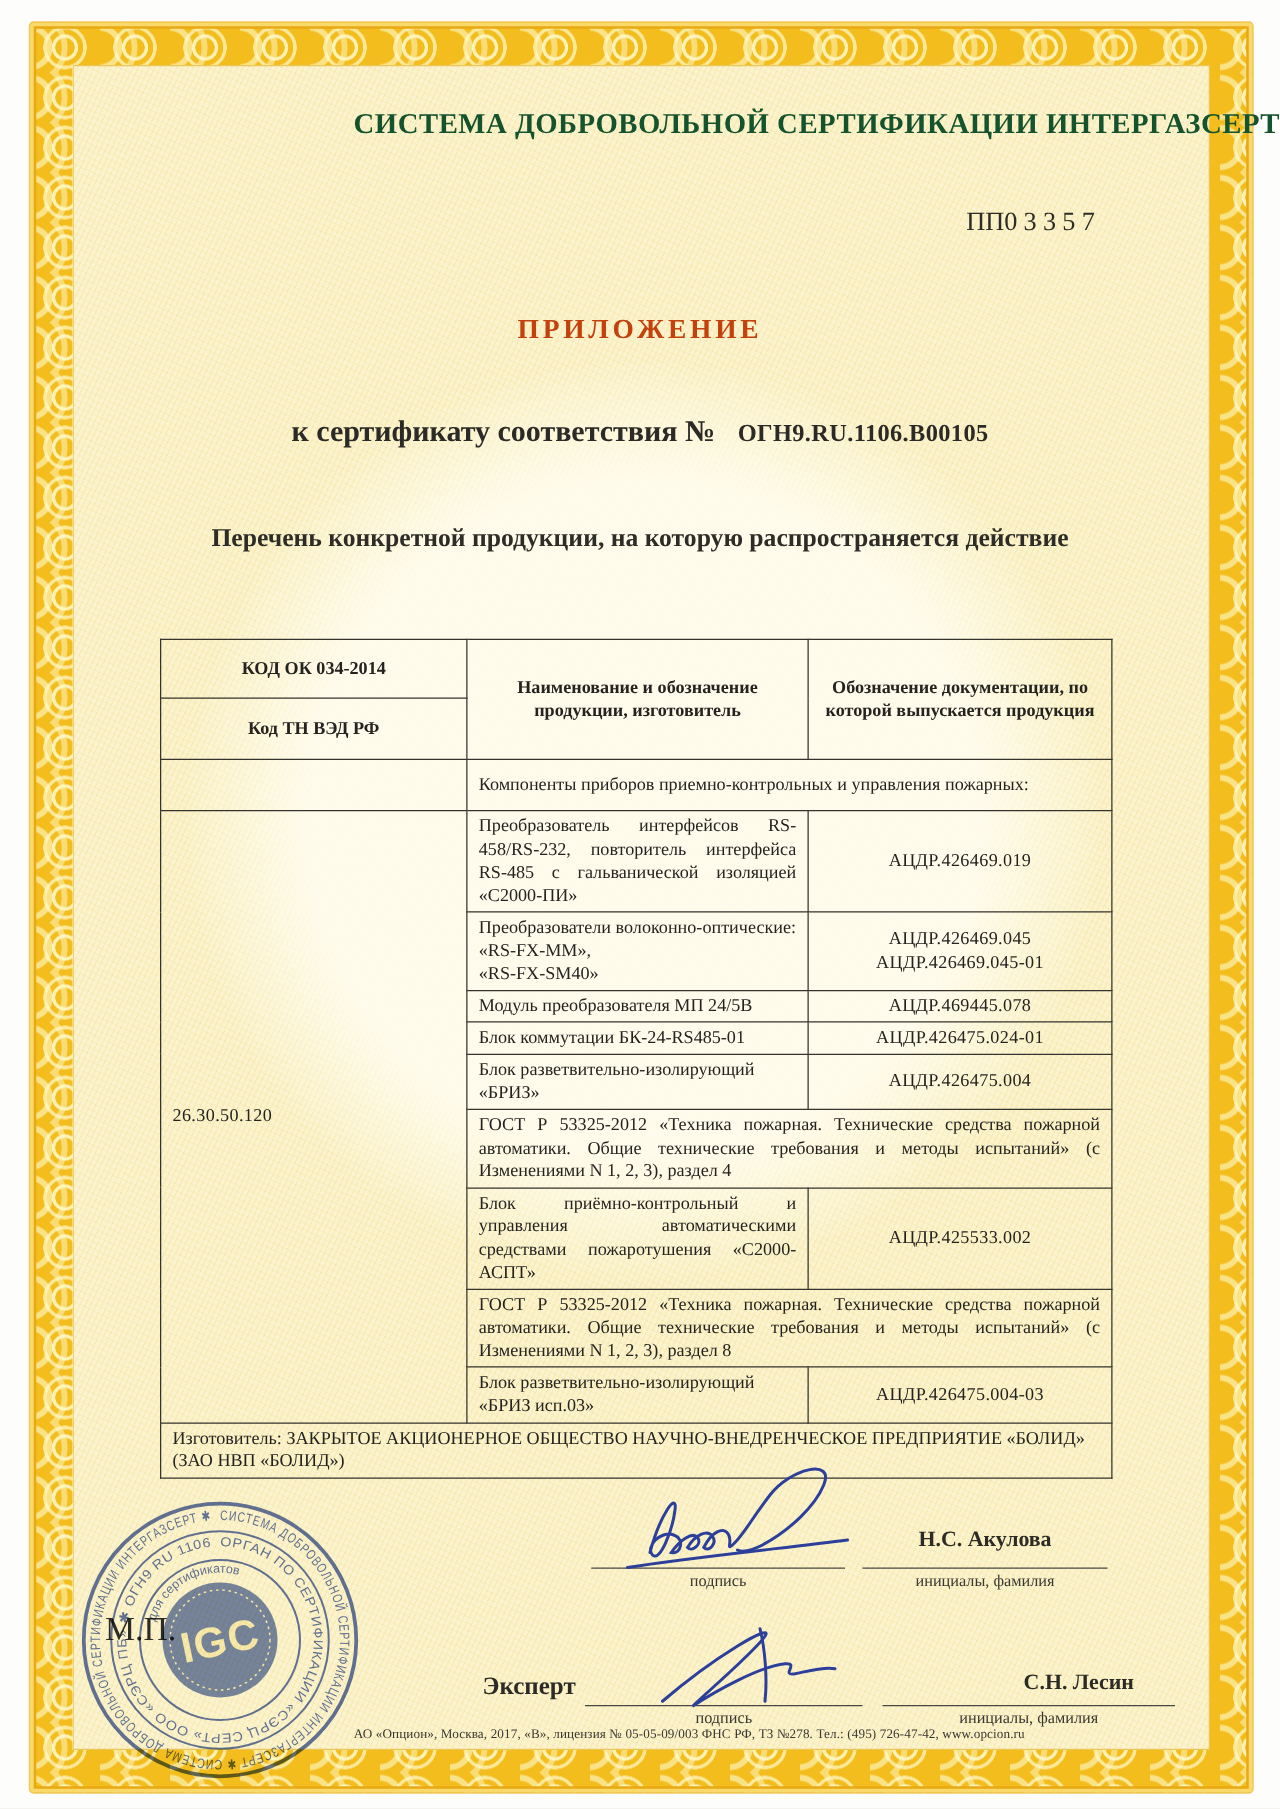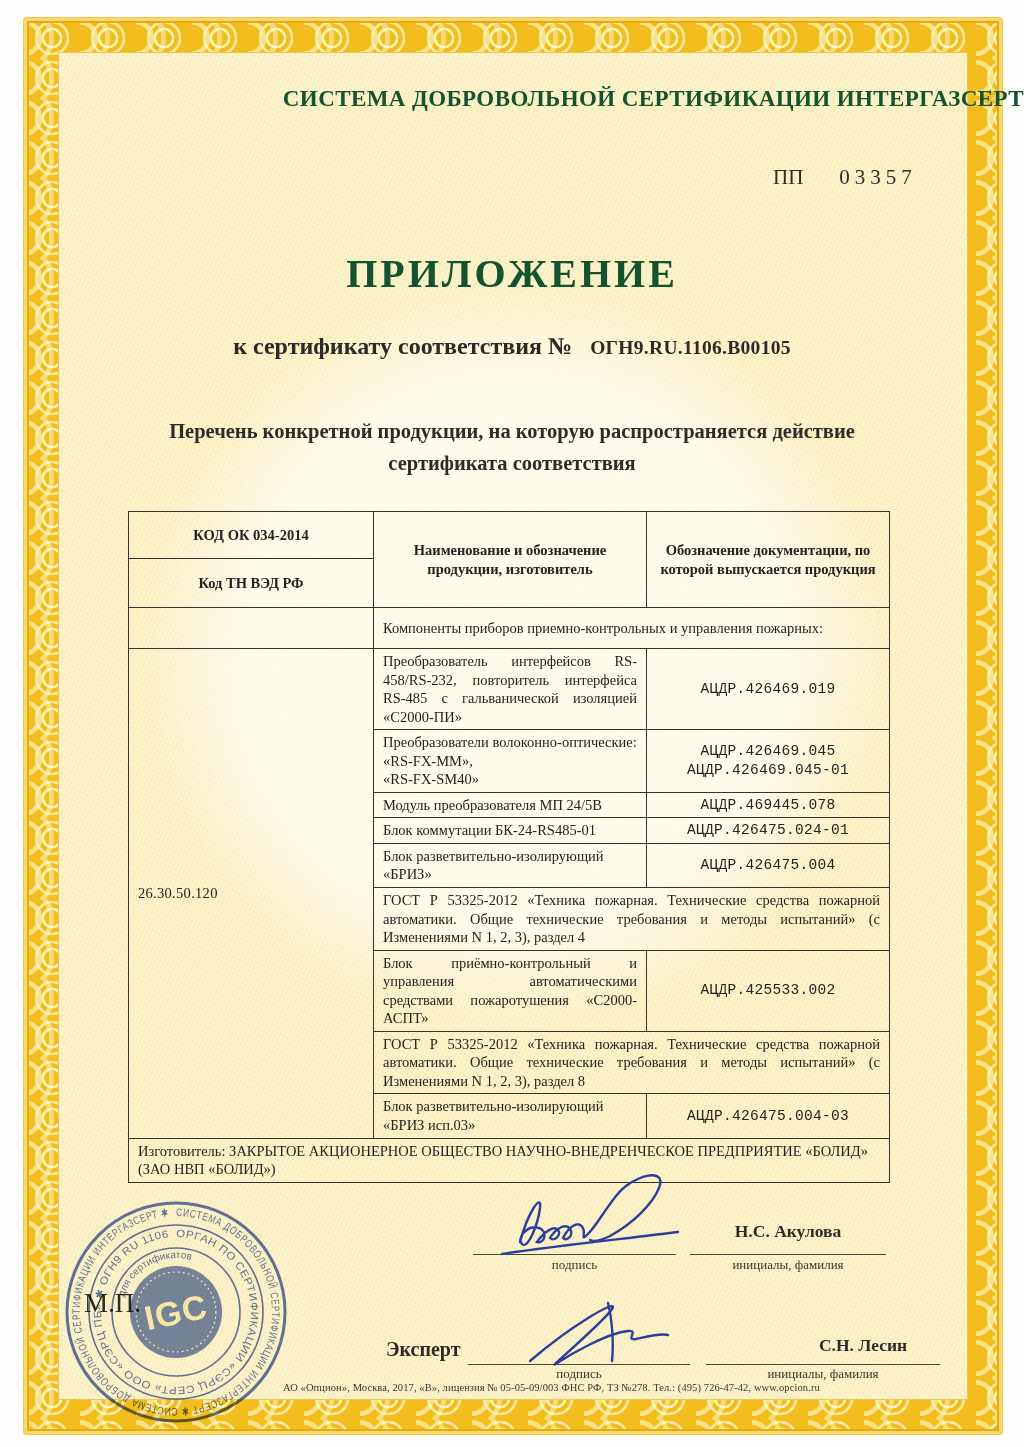--- a/index.html
+++ b/index.html
@@ -28,41 +28,41 @@
     box-shadow: inset 0 0 0 1px #e9c75c;
   }
   .watermark{
     position:absolute; left:150px; top:290px; width:730px; height:730px; border-radius:50%;
     background:radial-gradient(circle, rgba(255,253,242,.85) 0 52%, rgba(255,253,242,0) 72%);
     pointer-events:none;
   }
   
   .sys-title{position:absolute; left:0; top:86px; width:100%; text-align:right;
     font-weight:bold; font-size:23px; letter-spacing:.4px; color:#14532d;}
-  .form-code{position:absolute; left:773px; top:165px; font-size:21px; color:#2e2c27; display:flex; gap:36px;align-items:center;}
+  .form-code{position:absolute; left:773px; top:165px; font-size:21px; color:#2e2c27; display:flex; align-items:center;}
   .form-code .num{letter-spacing:5px;}
   .doc-title{position:absolute; left:0; top:250px; width:100%; text-align:center;
-    font-weight:bold; font-size:40px; letter-spacing:3px; color:#14532d;}
+    font-weight:bold; font-size:22px; letter-spacing:3px; color:#c2410c;}
   .cert-line{position:absolute; left:0; top:333px; width:100%; text-align:center; white-space:nowrap;}
   .cert-line .pre{font-weight:bold; font-size:24px;}
   .cert-line .num{font-weight:bold; font-size:19.5px; margin-left:14px; letter-spacing:.3px;}
   .descr{position:absolute; left:0; top:415px; width:100%; text-align:center;
     font-weight:bold; font-size:20.5px; line-height:1.58; color:#2e2c27;}
   
   table.products{position:absolute; left:128px; top:511px; width:761px;
     border-collapse:collapse; table-layout:fixed;}
   table.products td{border:1.6px solid #35332d; vertical-align:middle; padding:3px 9px;
     font-size:14.5px; line-height:1.28; color:#242320;}
   td.h{font-weight:bold; font-size:17px; text-align:center; line-height:1.3; padding:5px 6px;}
   td.h.top{height:40px;} td.h.bottom{height:42px;margin-left:40px;}
   td.category{vertical-align:top; font-size:14px; padding:4px 9px 14px 9px;}
   td.cat-empty{height:34px;}
   td.code-cell{text-align:left; font-size:15.5px; letter-spacing:.3px;}
   td.name{text-align:justify;}
-  td.doc{text-align:center; font-size:15px; letter-spacing:.3px;font-family:Liberation Mono, monospace;}
+  td.doc{text-align:center; font-size:15px; letter-spacing:.3px;}
   td.gost{text-align:justify; padding:6px 9px;}
   td.manufacturer{font-size:14.5px; padding:6px 9px 10px 9px; vertical-align:top;}
   
   .sig-label{position:absolute; font-weight:bold; font-size:20px; color:#2d2b26;}
   .sig-line{position:absolute; border-top:1.6px solid #4a4843; height:0;}
   .sig-caption{position:absolute; text-align:center; font-size:13px; color:#3a3832;}
   .sig-name{position:absolute; text-align:center; font-weight:bold; font-size:17.5px; color:#2d2b26;}
   .seal-mark{position:absolute; left:84px; top:1288px; font-size:27px; color:#2d2b26; z-index:5;}
   .ink{position:absolute; z-index:4;}
   .stamp{position:absolute; left:60px; top:1196px; width:232px; height:232px;
@@ -86,21 +86,20 @@
 
   <div class="doc-title">ПРИЛОЖЕНИЕ</div>
 
   <div class="cert-line">
     <span class="pre">к сертификату соответствия №</span>
     <span class="num">ОГН9.RU.1106.В00105</span>
   </div>
 
   <div class="descr">
     <div>Перечень конкретной продукции, на которую распространяется действие</div>
-    <div>сертификата соответствия</div>
   </div>
 
   <table class="products">
     <colgroup>
         <col style="width:245px">
         <col style="width:273px">
         <col style="width:243px">
       </colgroup>
     <tbody>
       <tr>

